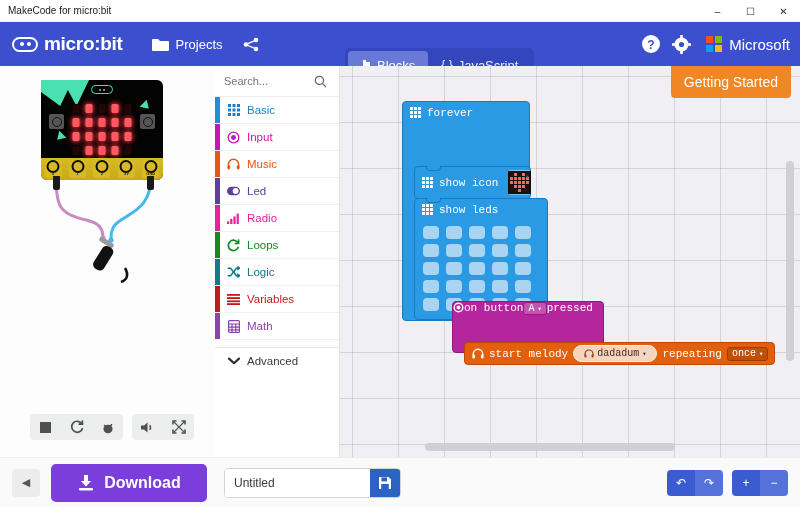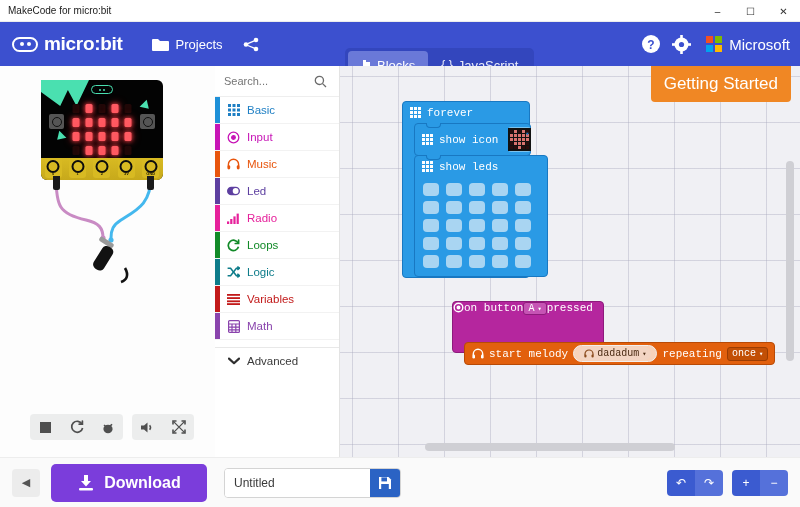--- a/index.html
+++ b/index.html
@@ -170,34 +170,34 @@
     flex: 1; height: 391px; position: relative; overflow: hidden;
     background-color: #f0f0f4;
     background-image:
       linear-gradient(to right, rgba(175,175,195,.45) 1px, transparent 1px),
       linear-gradient(to bottom, rgba(175,175,195,.45) 1px, transparent 1px);
     background-size: 46px 46px;
     background-position: 12px 10px;
   }
   #getting-started {
     position: absolute; right: 9px; top: 0px;
-    background: #f08724; color: #fff; font-size: 17px;
+    background: #f08724; color: #fff; font-size: 14px;
     padding: 8px 13px; border-radius: 0 0 4px 4px;
   }
 
   
   .blk { position: absolute; font-family: "Liberation Mono", monospace; }
   .blk-lbl { font-size: 11px; color: #fff; white-space: nowrap; }
 
   #forever-blk { left: 62px; top: 35px; }
   .forever-body { background: #2a9ae5; border: 1.4px solid #1878c2; border-radius: 4px; width: 128px; }
   .forever-hat { height: 21px; display: flex; align-items: center; gap: 6px; padding-left: 7px; }
   .forever-inner { margin-left: 11px; width: 117px; }
 
-  .stmt { border: 1.4px solid #1878c2; background: #2a9ae5; border-radius: 4px; position: relative; }
+  .stmt { border: 1.4px solid #1878c2; background: #2a9ae5; border-radius: 4px; position: relative; margin-top: 43px; }
   .stmt-hdr { height: 21px; display: flex; align-items: center; gap: 6px; padding-left: 7px; }
   .notch { position: absolute; left: 11px; top: -1px; width: 15px; height: 5px;
            background: #2a9ae5; border-left: 1.4px solid #1878c2; border-right: 1.4px solid #1878c2;
            border-bottom: 1.4px solid #1878c2; border-radius: 0 0 4px 4px; }
 
   .icon-grid3 { display: grid; grid-template-columns: repeat(3,3px); grid-template-rows: repeat(3,3px); gap: 1px; }
   .icon-grid3 i { background: #fff; }
 
   #icon-preview {
     width: 34px; height: 25px; background: #7cc3ee; border-radius: 3px;

